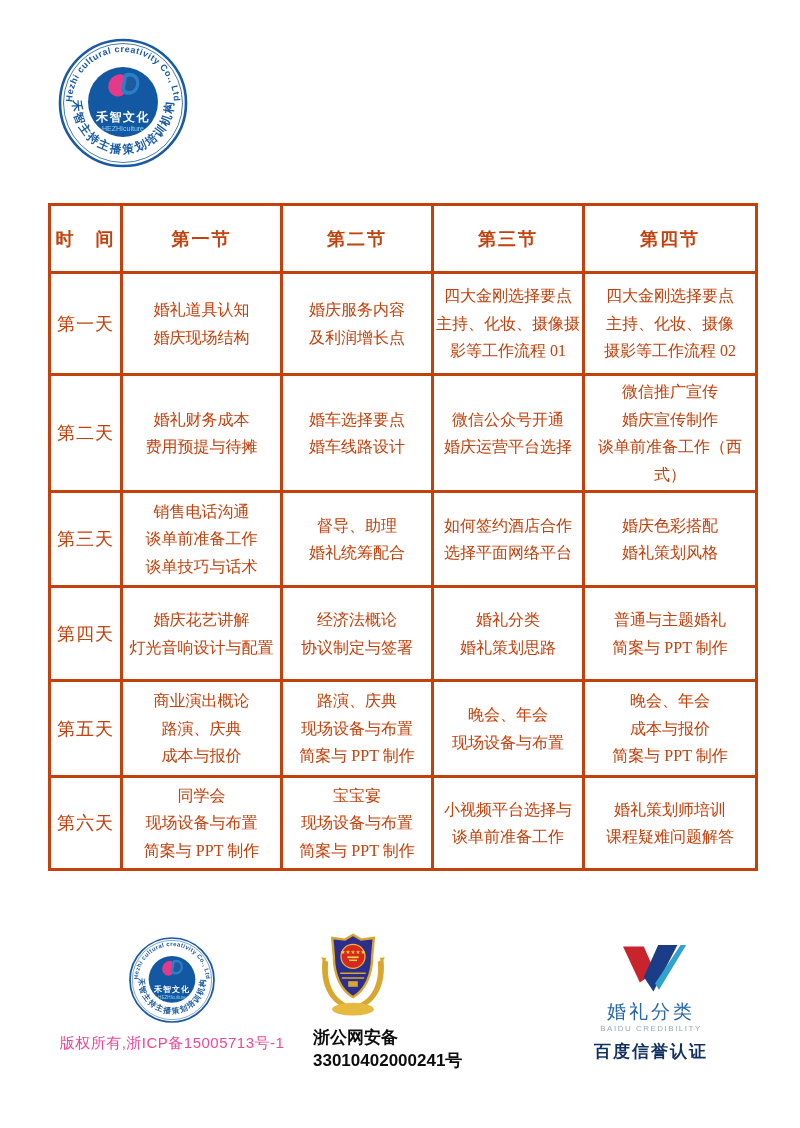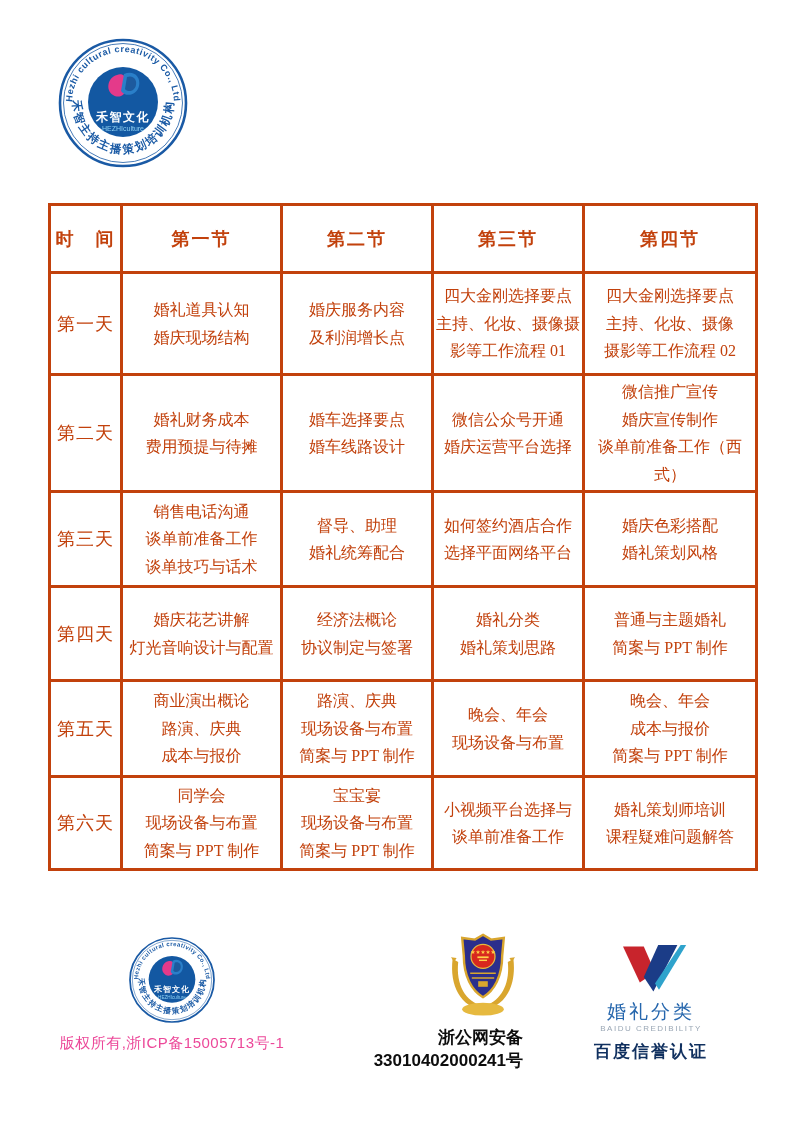--- a/index.html
+++ b/index.html
@@ -19,21 +19,21 @@
     border:3px solid #c2410c;text-align:center;vertical-align:middle;
     color:#c2410c;white-space:pre-line;padding:2px;overflow:hidden;}
   table.course th{font-size:18px;font-weight:bold;letter-spacing:2px;}
   td.day{font-size:18px;letter-spacing:1px;}
   td.course-cell{font-size:16px;line-height:1.72;}
 
   
   .f-left{position:absolute;left:58px;top:936px;width:228px;text-align:center;}
   .f-left .copy{margin-top:6px;font-family:"Liberation Sans", sans-serif;
     font-size:15px;color:#ec4899;letter-spacing:0.5px;}
-  .f-center{position:absolute;left:313px;top:930px;width:210px;text-align:right;}
+  .f-center{position:absolute;left:313px;top:930px;width:210px;text-align:left;}
   .f-center .police-txt{margin-top:4px;font-family:"Liberation Sans", sans-serif;
     font-size:17px;font-weight:bold;color:#0d0d0d;}
   .f-right{position:absolute;left:577px;top:940px;width:148px;text-align:center;}
   .f-right .bd-cn{font-size:19px;color:#2566ad;letter-spacing:3px;line-height:1.1;}
   .f-right .bd-en{font-size:8px;color:#9aa7b5;letter-spacing:1.5px;
     font-family:"Liberation Sans", sans-serif;margin-top:1px;}
   .f-right .bd-cert{font-size:17px;font-weight:bold;color:#10305f;
     letter-spacing:2px;margin-top:7px;font-family:"Liberation Sans", sans-serif;}
 
   

